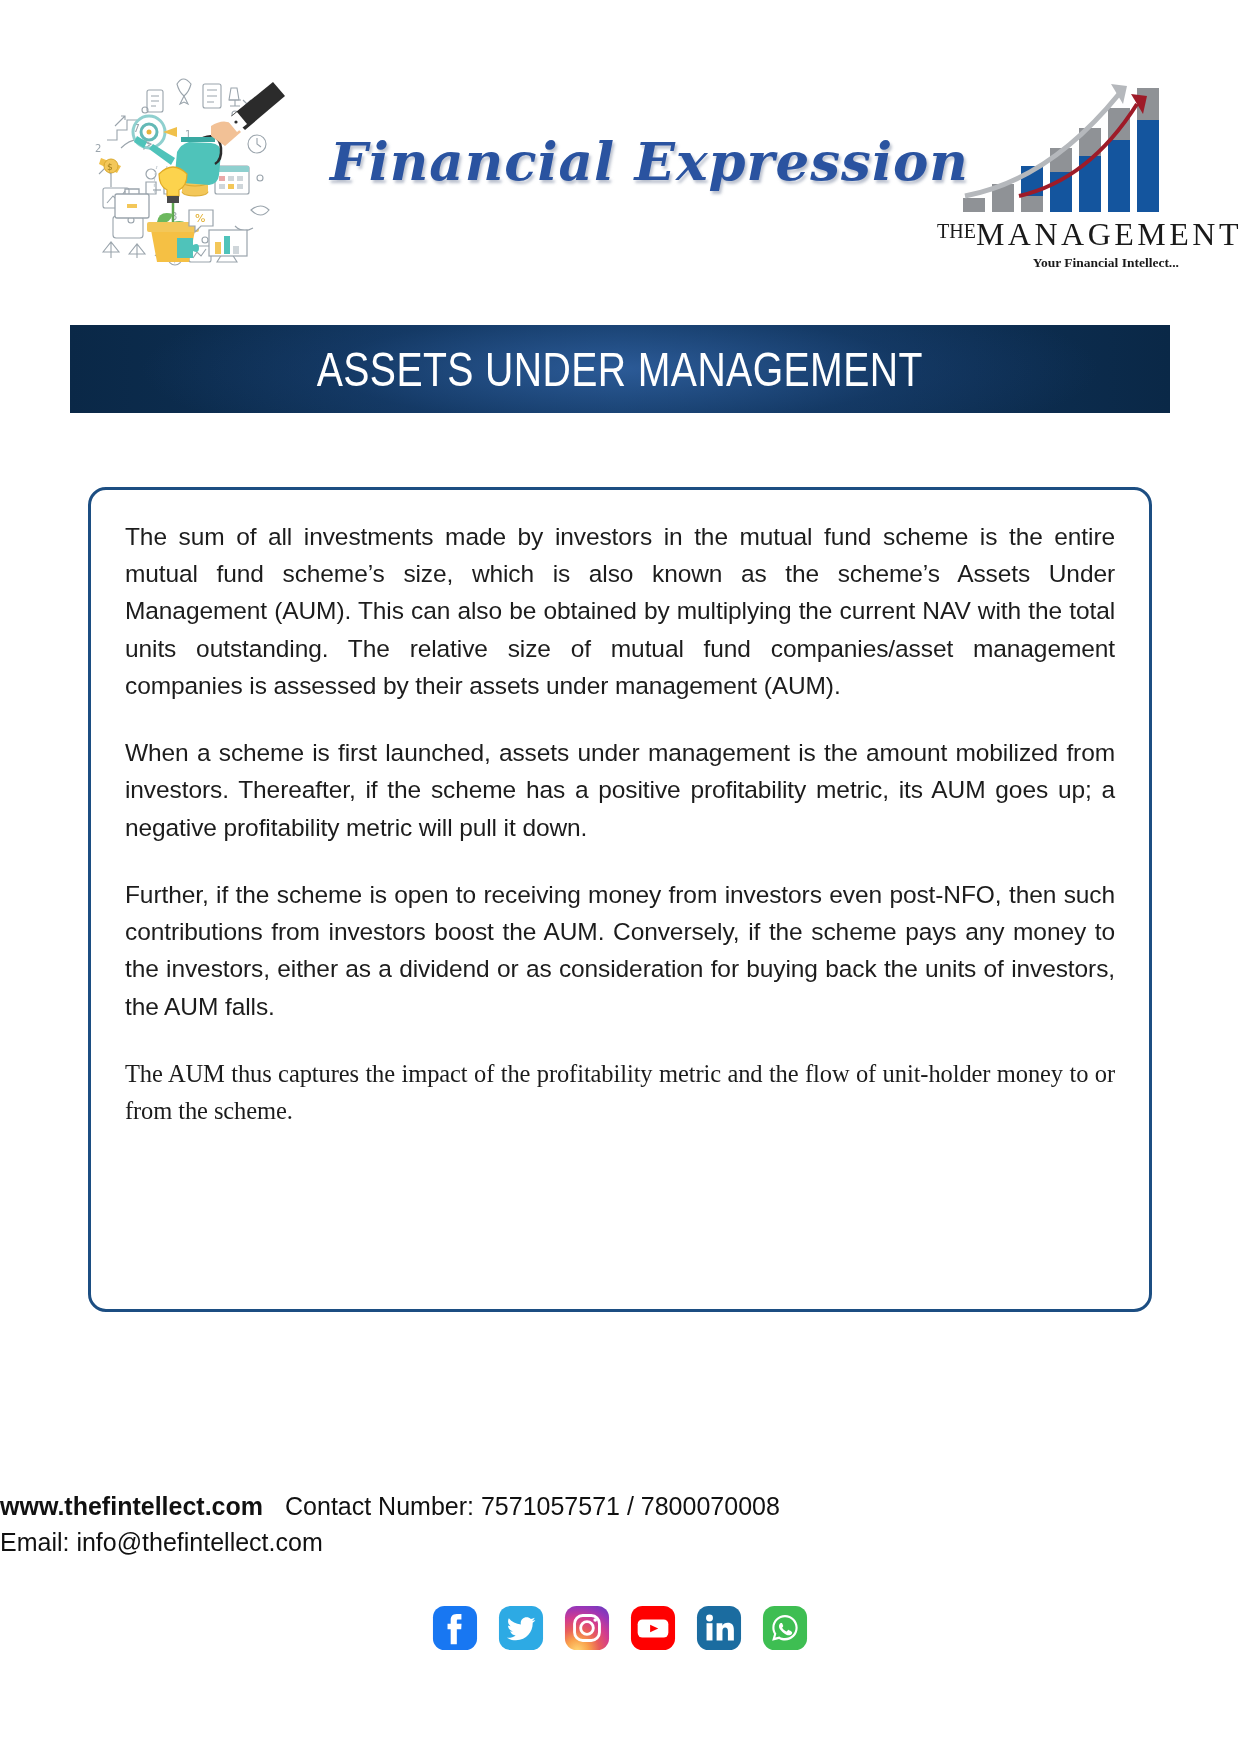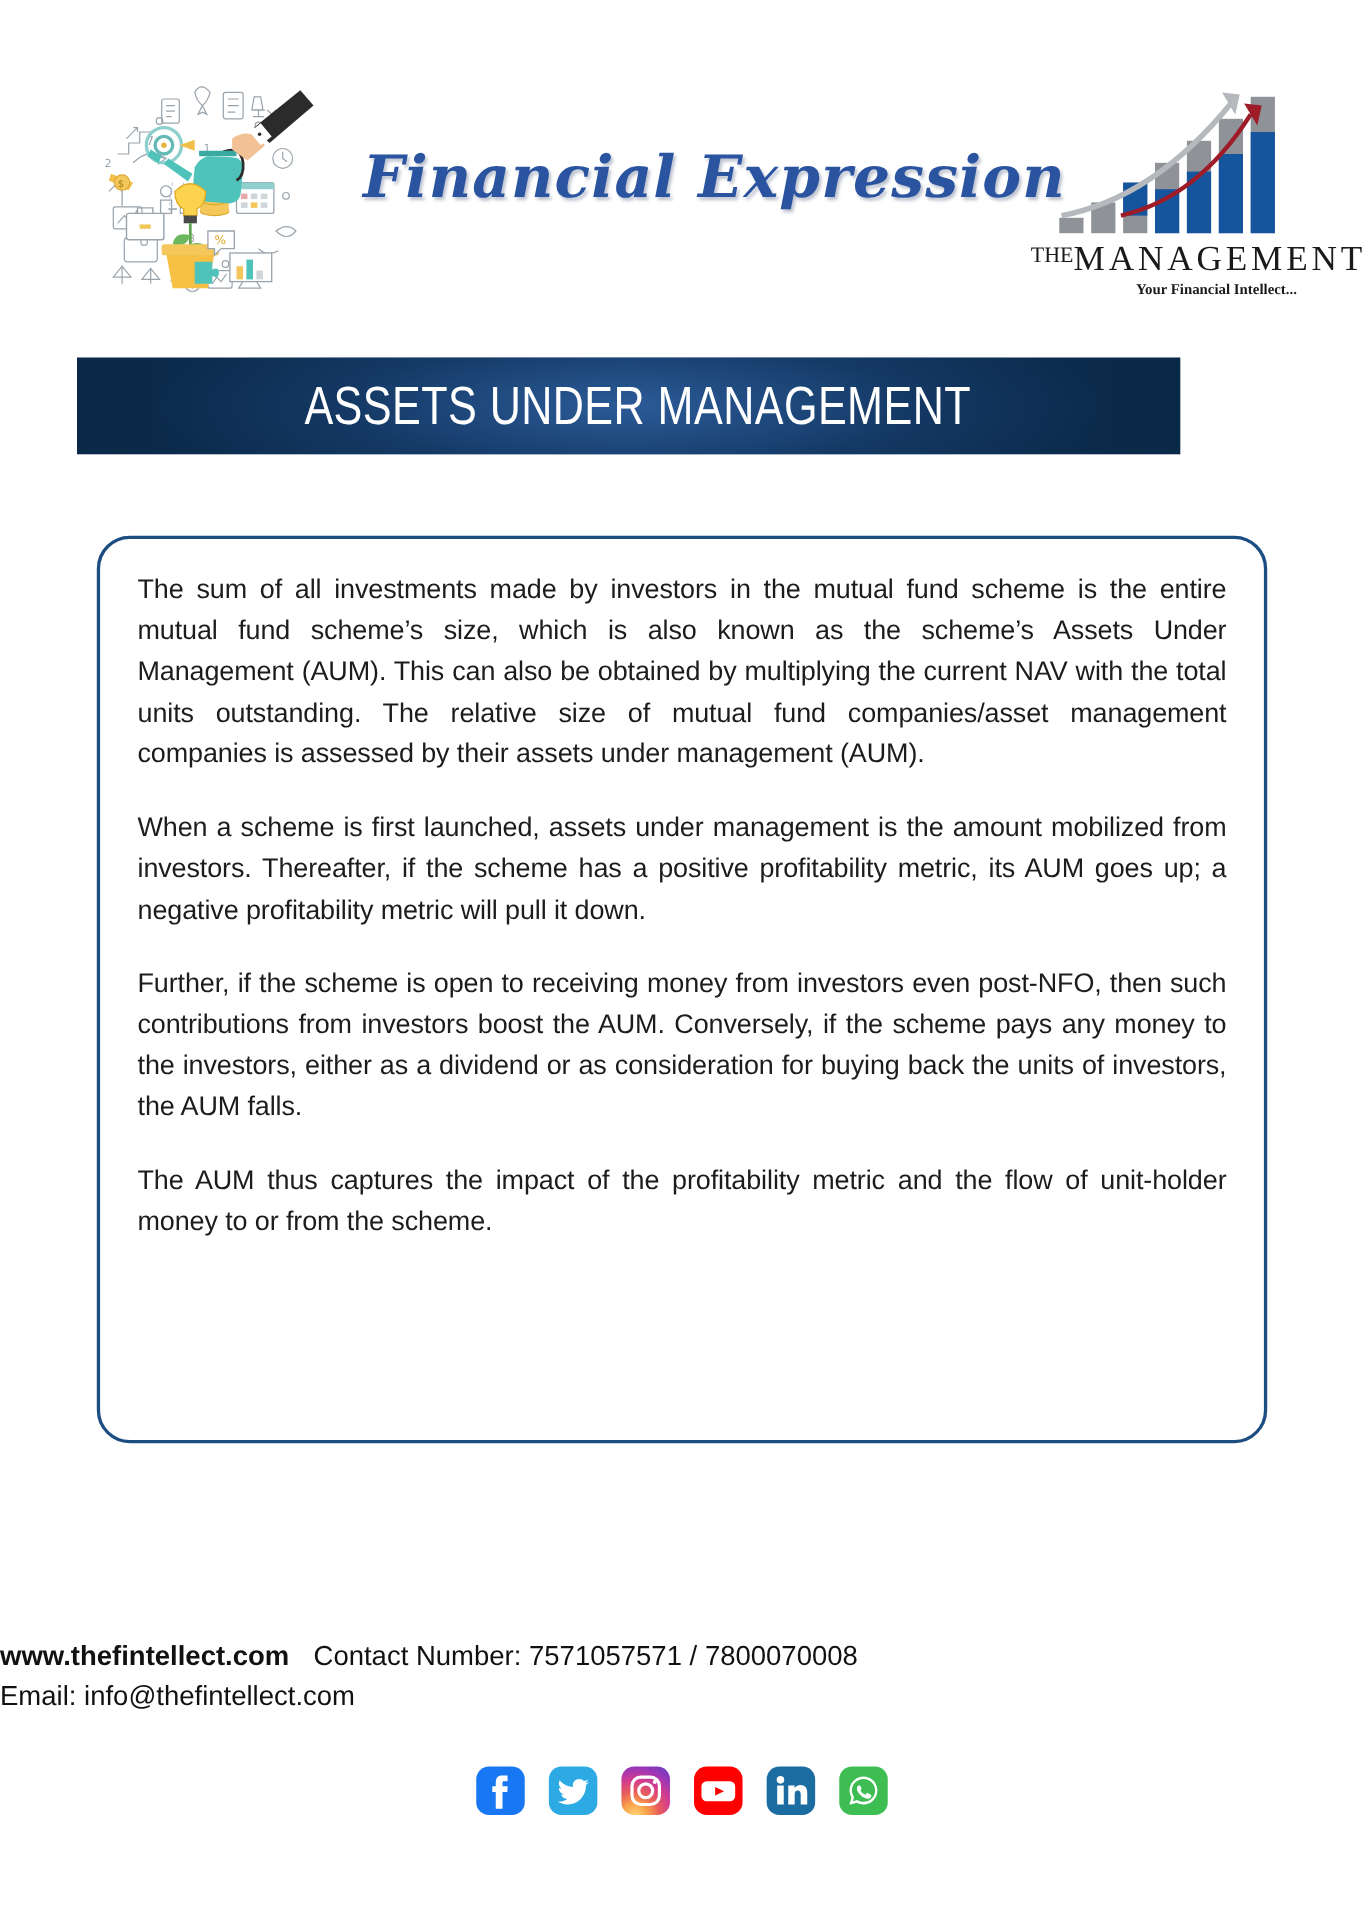--- a/index.html
+++ b/index.html
@@ -86,29 +86,28 @@
     font-size: 13.5px;
     color: #1a1a1a;
     white-space: nowrap;
   }
 
   
   .title-banner {
     position: absolute;
     left: 70px;
     top: 325px;
-    width: 987px;
+    width: 1100px;
     height: 88px;
     background:
       radial-gradient(ellipse 58% 140% at 50% 50%, rgba(48,96,160,0.85) 0%, rgba(30,70,126,0.35) 45%, rgba(10,40,80,0.0) 75%),
       linear-gradient(90deg, #0a2847 0%, #0d2e51 18%, #123a63 50%, #0d2e51 82%, #0a2847 100%);
     display: flex;
     align-items: center;
     justify-content: center;
-    padding-left: 16px;
   }
   .title-banner-text {
     color: #ffffff;
     font-size: 49px;
     font-weight: 400;
     letter-spacing: 0.5px;
     transform: scaleX(0.80);
     transform-origin: center center;
     white-space: nowrap;
     font-family: "Liberation Sans", sans-serif;
@@ -116,34 +115,34 @@
 
   
   .content-box {
     position: absolute;
     left: 88px;
     top: 487px;
     width: 1064px;
     height: 825px;
     box-sizing: border-box;
     border: 3px solid #1c4e82;
-    border-radius: 30px;
+    border-radius: 18px;
     padding: 28px 34px 20px 34px;
   }
   .para {
     margin: 0 0 30px 0;
     font-size: 24.5px;
     line-height: 1.52;
     color: #1c1c1c;
     text-align: justify;
     text-justify: inter-word;
     font-family: "Liberation Sans", sans-serif;
     letter-spacing: -0.1px;
   }
-  .para:last-child { margin-bottom: 0; }
+  .para:last-child { margin-bottom: 0; font-family: Liberation Serif, serif; }
 
   
   .footer {
     position: absolute;
     left: 0;
     top: 1490px;
     width: 1240px;
     text-align: left;
   }
   .footer-line1 {

